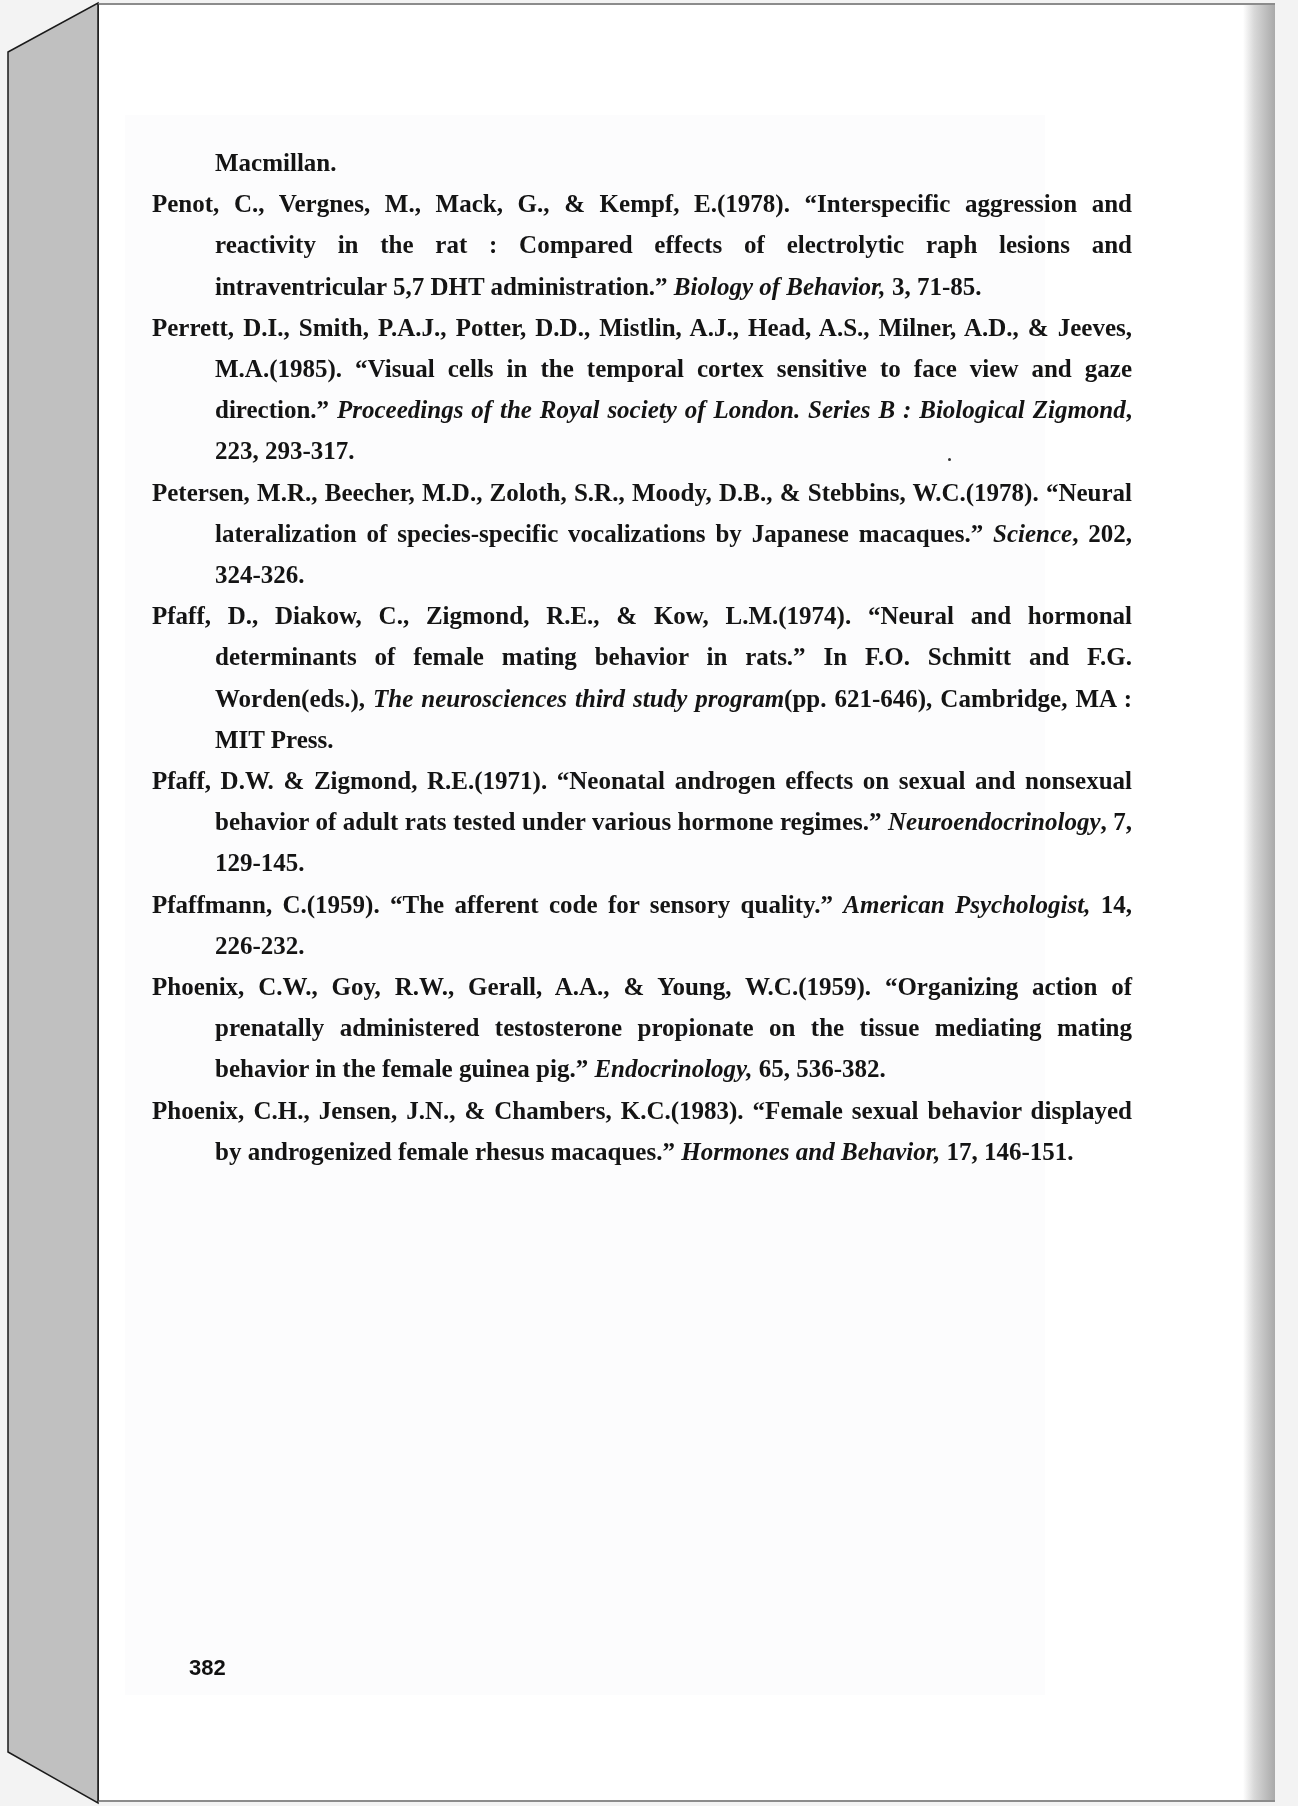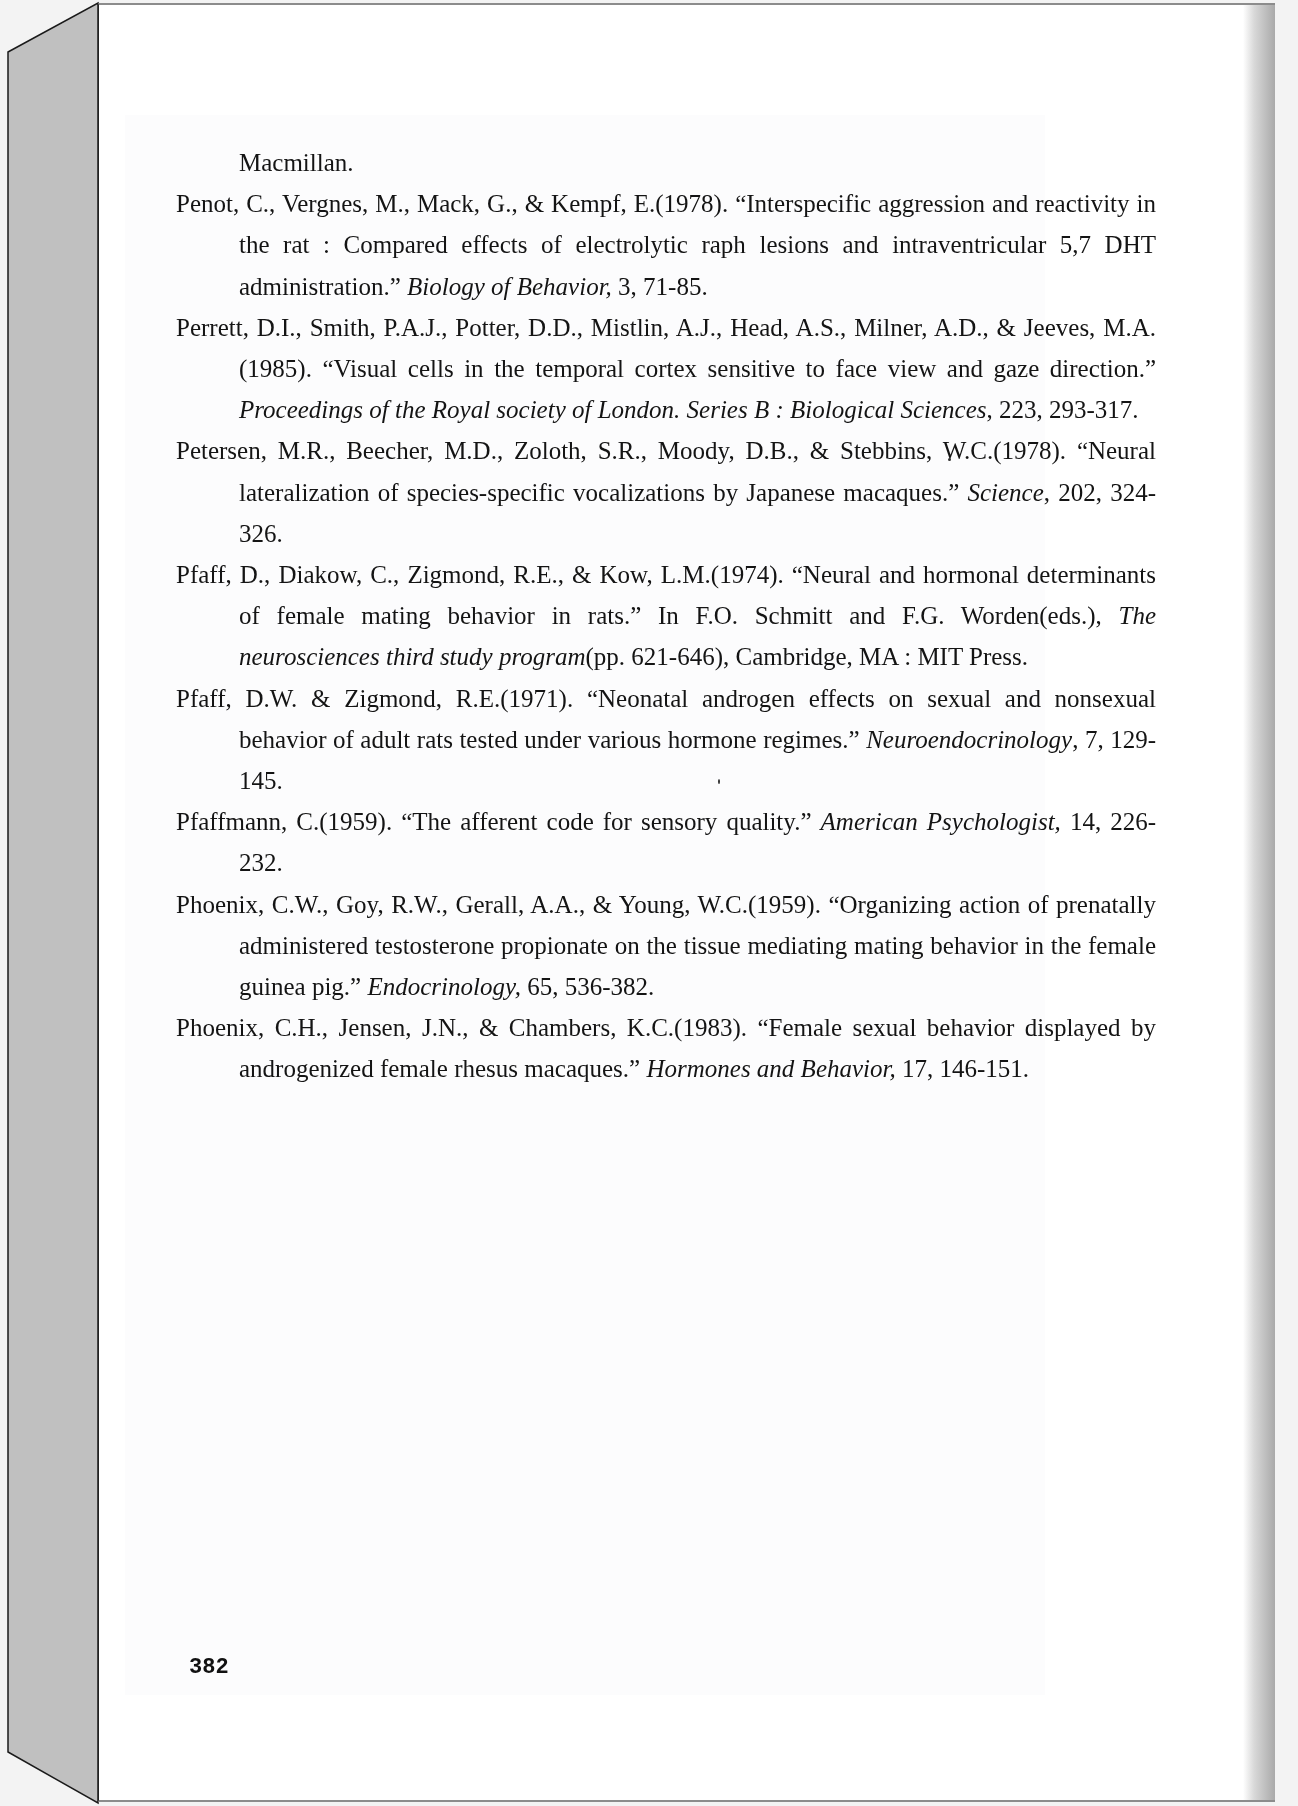--- a/index.html
+++ b/index.html
@@ -25,32 +25,32 @@
   }
   .page-shadow {
     position: absolute; right: 0; top: 0; width: 32px; height: 100%;
     background: linear-gradient(to right, #ffffff 0%, #d8d8d8 35%, #a9a9a9 100%);
   }
   .scan-area {
     position: absolute; left: 125px; top: 115px; width: 920px; height: 1580px;
     background: #fcfcfd;
   }
   .refs {
-    position: absolute; left: 176px; top: 142px; width: 980px;
-    font-size: 25px; line-height: 41.2px; color: #141414;
+    position: absolute; left: 152px; top: 142px; width: 980px;
+    font-size: 25px; line-height: 41.2px; color: #141414; font-weight: bold;
   }
   .ref {
     padding-left: 63px; text-indent: -63px; text-align: justify; margin: 0;
   }
   .ref.cont { padding-left: 63px; text-indent: 0; }
   .ref i { font-style: italic; }
   .folio {
     position: absolute; left: 189px; top: 1655px;
     font-size: 22px; font-weight: bold; color: #111;
-    font-family: Liberation Mono, monospace;
+    font-family: Liberation Sans, sans-serif;
   }
   .speck { position: absolute; width: 3px; height: 3px; border-radius: 50%; background: #333; }
 </style>
 </head>
 <body>
 
 <div class="spine">
   <svg viewBox="0 0 110 1806" preserveAspectRatio="none">
     <polygon points="8,52 98,3 98,1803 8,1752" fill="#c0c0c0" stroke="#1a1a1a" stroke-width="1.5"></polygon>
   </svg>
@@ -60,21 +60,21 @@
   <div class="page-shadow"></div>
 </div>
 
 <div class="scan-area"></div>
 
 <div class="refs">
   <p class="ref cont"><span>Macmillan.</span></p>
 
   <p class="ref"><span>Penot, C., Vergnes, M., Mack, G., &amp; Kempf, E.(1978). “Interspecific aggression and reactivity in the rat : Compared effects of electrolytic raph lesions and intraventricular 5,7 DHT administration.” </span><i>Biology of Behavior,</i><span> 3, 71-85.</span></p>
 
-  <p class="ref"><span>Perrett, D.I., Smith, P.A.J., Potter, D.D., Mistlin, A.J., Head, A.S., Milner, A.D., &amp; Jeeves, M.A.(1985). “Visual cells in the temporal cortex sensitive to face view and gaze direction.” </span><i>Proceedings of the Royal society of London. Series B : Biological Sciences</i><span>, 223, 293-317.</span></p>
+  <p class="ref"><span>Perrett, D.I., Smith, P.A.J., Potter, D.D., Mistlin, A.J., Head, A.S., Milner, A.D., &amp; Jeeves, M.A.(1985). “Visual cells in the temporal cortex sensitive to face view and gaze direction.” </span><i>Proceedings of the Royal society of London. Series B : Biological Zigmond</i><span>, 223, 293-317.</span></p>
 
 
   <p class="ref"><span>Petersen, M.R., Beecher, M.D., Zoloth, S.R., Moody, D.B., &amp; Stebbins, W.C.(1978). “Neural lateralization of species-specific vocalizations by Japanese macaques.” </span><i>Science</i><span>, 202, 324-326.</span></p>
 
   <p class="ref"><span>Pfaff, D., Diakow, C., Zigmond, R.E., &amp; Kow, L.M.(1974). “Neural and hormonal determinants of female mating behavior in rats.” In F.O. Schmitt and F.G. Worden(eds.), </span><i>The neurosciences third study program</i><span>(pp. 621-646), Cambridge, MA : MIT Press.</span></p>
 
   <p class="ref"><span>Pfaff, D.W. &amp; Zigmond, R.E.(1971). “Neonatal androgen effects on sexual and nonsexual behavior of adult rats tested under various hormone regimes.” </span><i>Neuroendocrinology</i><span>, 7, 129-145.</span></p>
 
   <p class="ref"><span>Pfaffmann, C.(1959). “The afferent code for sensory quality.” </span><i>American Psychologist,</i><span> 14, 226-232.</span></p>
 

